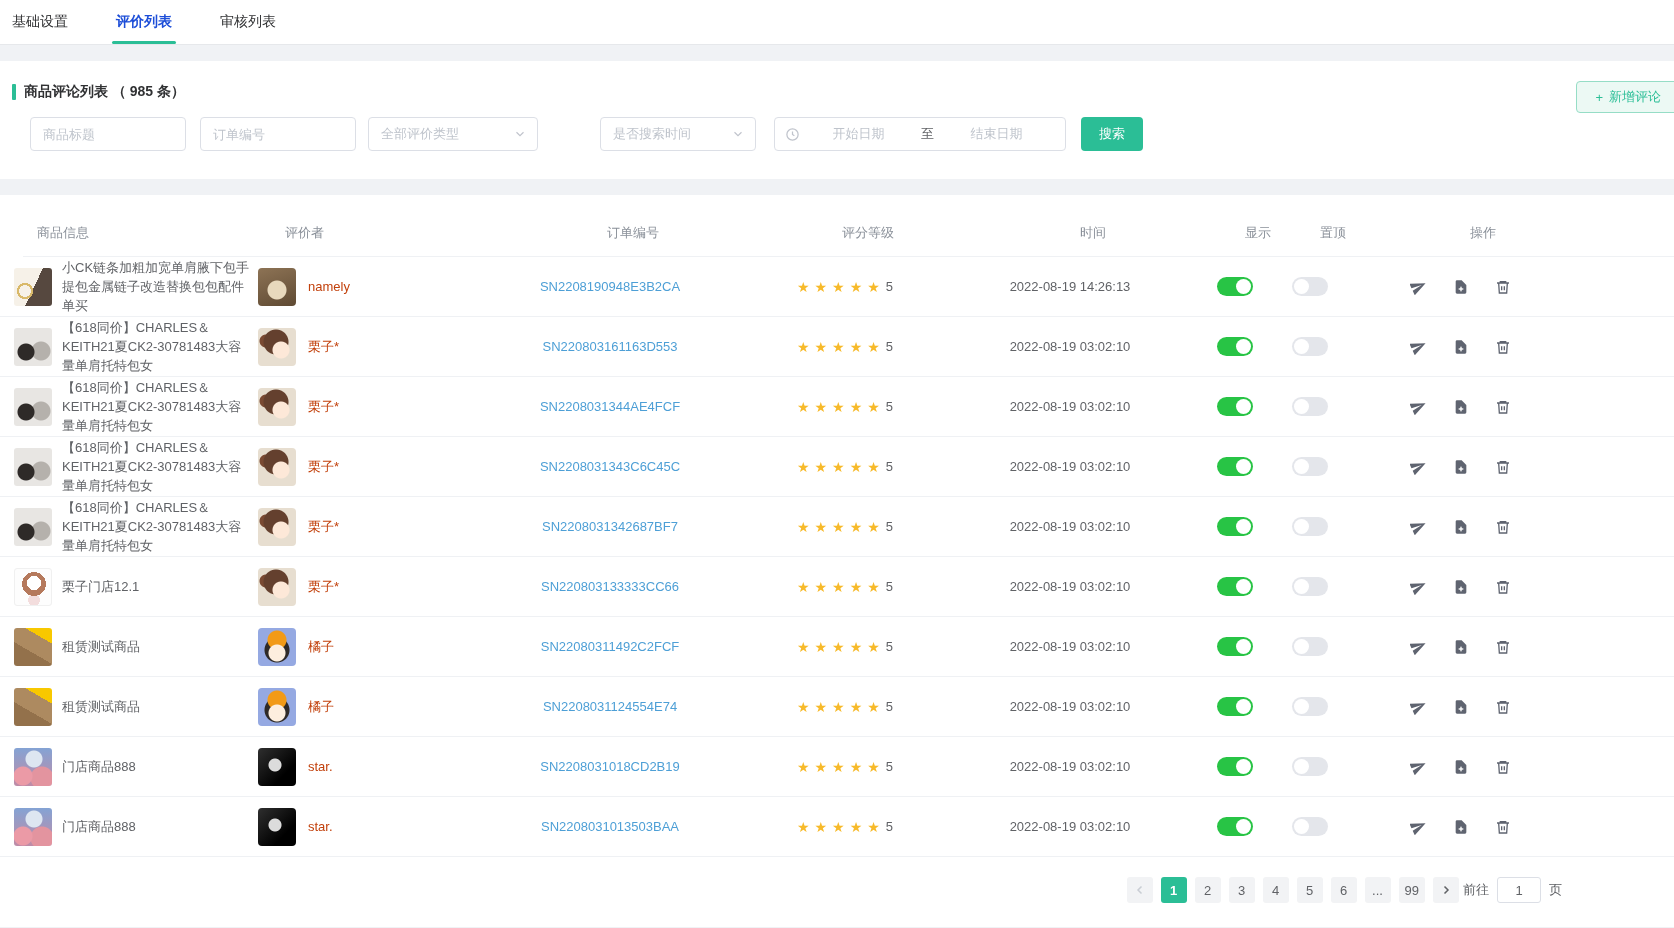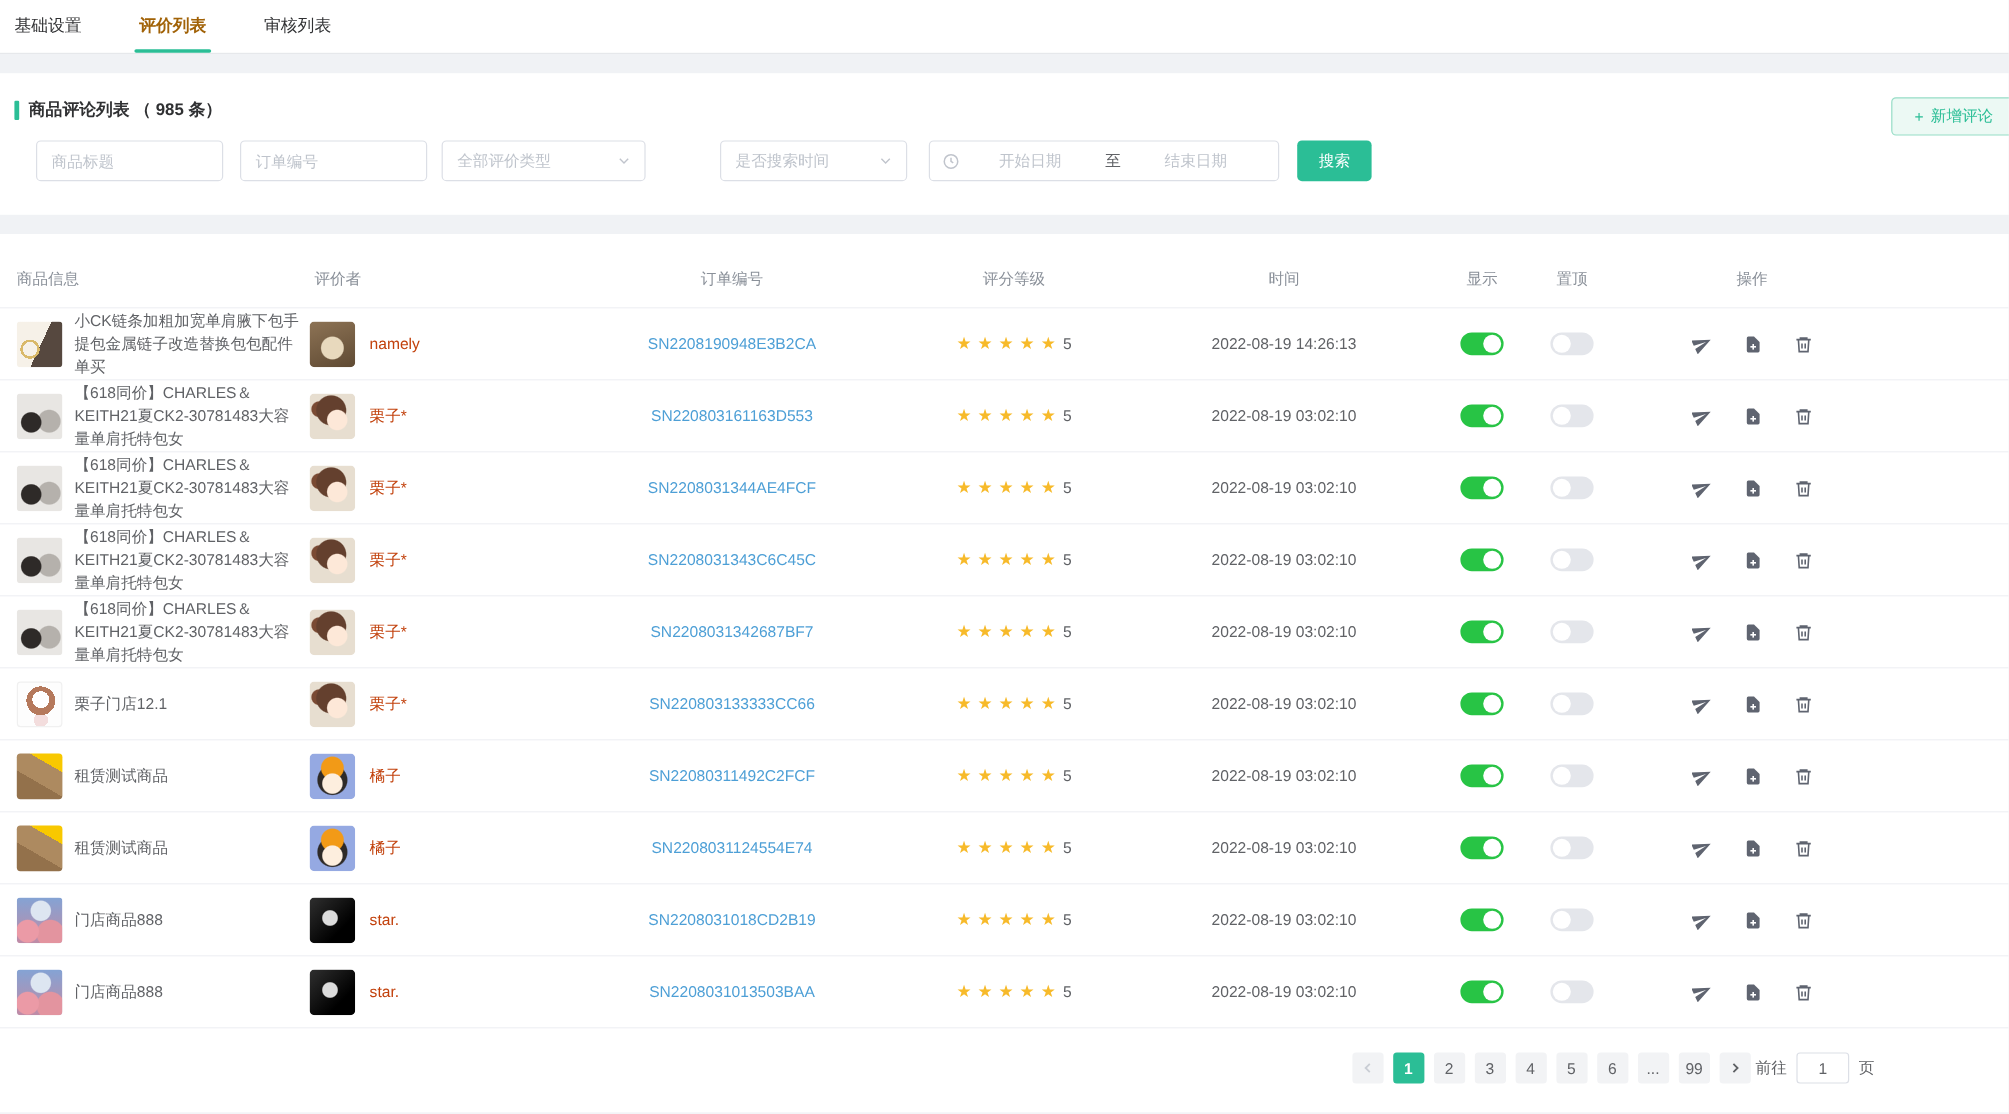--- a/index.html
+++ b/index.html
@@ -2,21 +2,21 @@
 <html><head>
 <meta charset="utf-8">
 <style>
   * { margin:0; padding:0; box-sizing:border-box; }
   html,body { width:1674px; height:928px; overflow:hidden; background:#f0f2f5;
     font-family:"Liberation Sans","DejaVu Sans",sans-serif; font-size:13px; color:#606266; }
 
   .tabbar { height:45px; background:#fff; border-bottom:1px solid #e6e8eb; display:flex; align-items:center; padding-left:8px; }
   .tab { position:relative; height:100%; display:flex; align-items:center; padding:0 4px; margin-right:40px;
     font-size:14px; color:#303133; cursor:pointer; }
-  .tab.active { color:#a16207; font-weight:bold; }
+  .tab.active { color:#1d4ed8; font-weight:bold; }
   .tab.active::after { content:""; position:absolute; left:0; right:0; bottom:0; height:3px; background:#2bbe96; border-radius:2px; }
 
   .gap { height:16px; background:#f0f2f5; }
 
   .panel { background:#fff; }
   .filter-panel { height:118px; padding:22px 0 0 12px; position:relative; }
   .panel-title-row { display:flex; align-items:center; }
   .title-bar { width:4px; height:16px; background:#2bbe96; border-radius:1px; margin-right:8px; }
   .panel-title { font-size:14px; font-weight:bold; color:#303133; }
   .add-btn { position:absolute; right:-6px; top:20px; height:32px; padding:0 18px; display:flex; align-items:center; gap:6px;
@@ -33,21 +33,21 @@
   .sel-type { width:170px; margin-right:25px; }
   .sel-time { width:156px; margin-right:18px;margin-left:37px; }
   .f-daterange { width:292px; height:34px; border:1px solid #dcdfe6; border-radius:4px; display:flex; align-items:center;
     padding:0 10px; margin-right:15px; }
   .f-daterange .dr-ph { flex:1; text-align:center; color:#bfc4cc; }
   .f-daterange .dr-sep { color:#606266; padding:0 4px; }
   .search-btn { height:34px; padding:0 18px; background:#2bbe96; color:#fff; border:none; border-radius:4px;
     font-size:13px; cursor:pointer; font-family:inherit; }
 
   .table-panel { height:732px; display:flex; flex-direction:column; }
-  .thead { display:flex; align-items:center; height:62px; padding-top:14px; }
+  .thead { display:flex; align-items:center; height:62px; padding-top:14px;margin-left:23px; }
   .th { color:#8a9099; font-size:13px; }
   .trow { display:flex; align-items:center; height:60px; border-bottom:1px solid #eff1f4; }
   .thead { border-bottom:1px solid #eff1f4; }
 
   .cell { flex:none; }
   .c-product { width:250px; padding-left:14px; display:flex; align-items:center; gap:10px; }
   .c-reviewer { width:230px; padding-left:8px; display:flex; align-items:center; gap:12px; }
   .c-order { width:260px; text-align:center; }
   .c-rating { width:210px; display:flex; align-items:center; justify-content:center; }
   .c-time { width:240px; text-align:center; }

